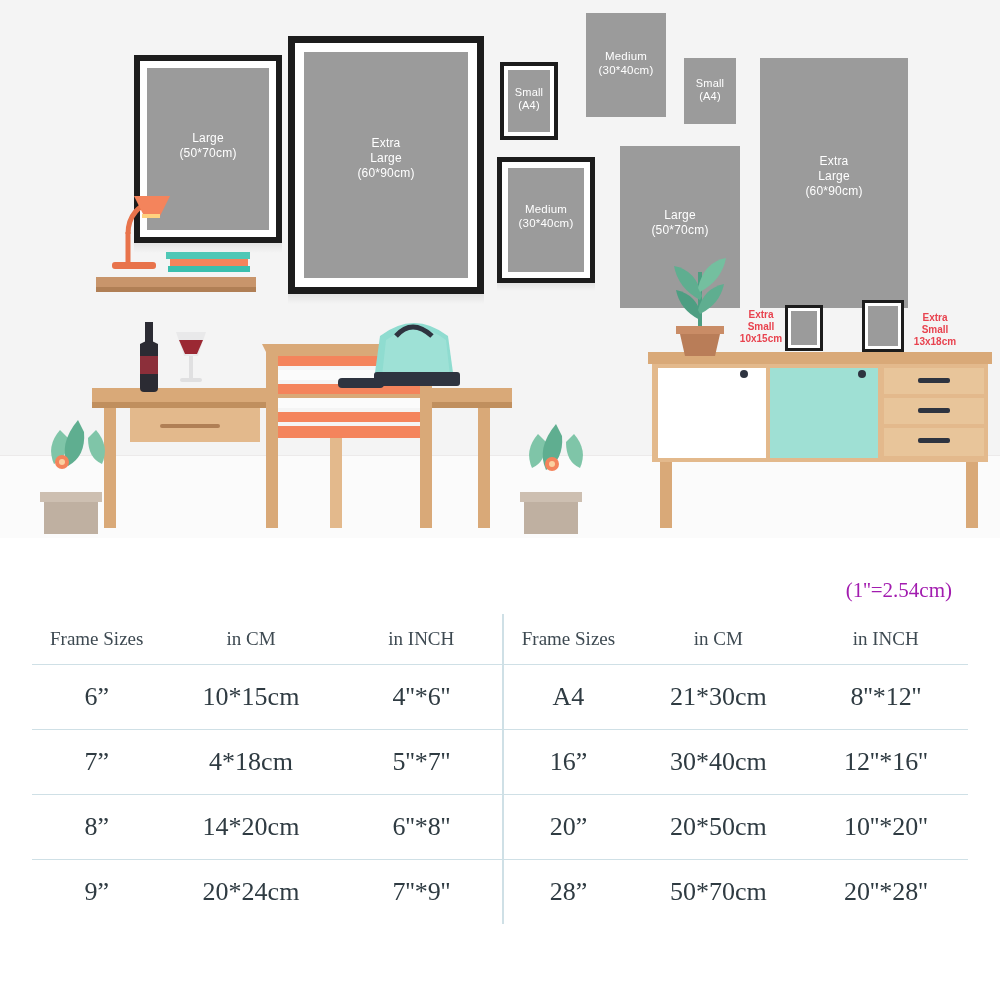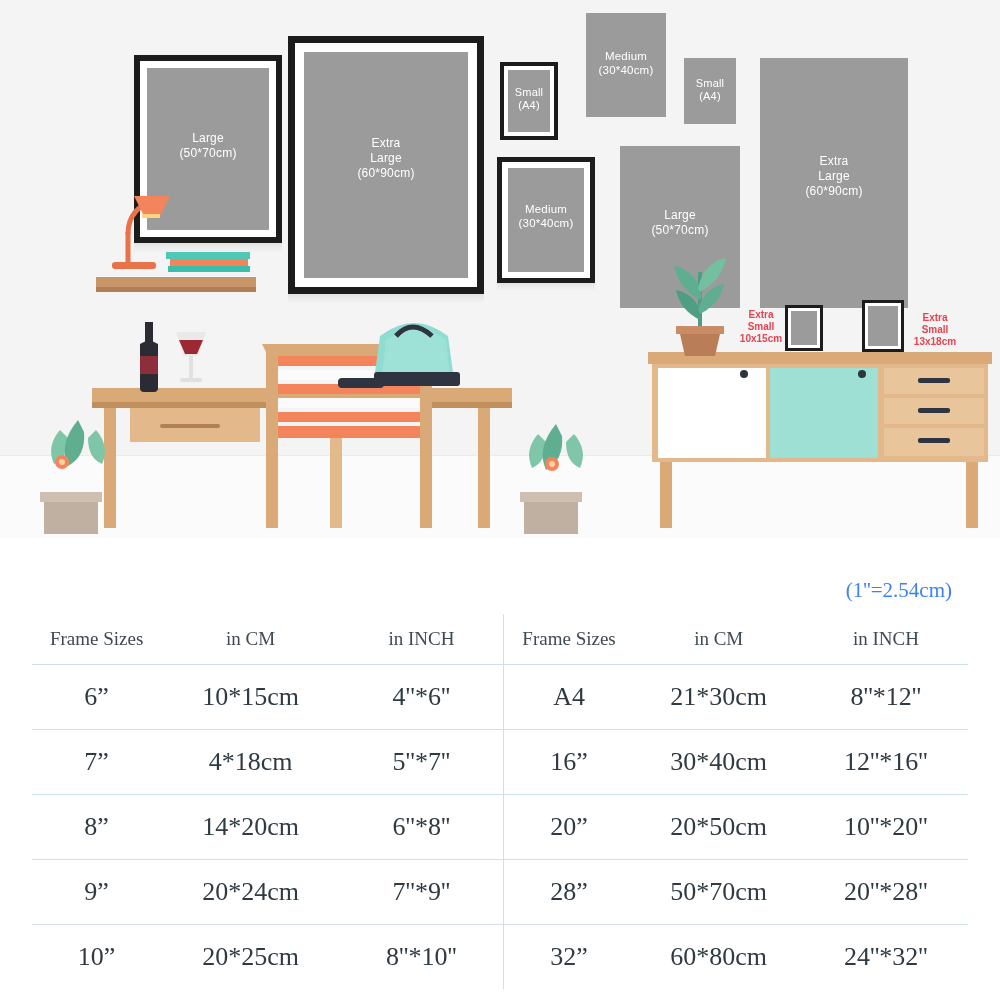--- a/index.html
+++ b/index.html
@@ -50,21 +50,21 @@
     line-height:12px;
     text-align:center;
   }
 
   
   .fb { position:absolute; }
 
   
   .conv-note {
     position:absolute; right:48px; top:578px;
-    font-size:21px; color:#3b82f6;
+    font-size:21px; color:#a21caf;
     font-family:"Liberation Serif", serif;
   }
   table.sizes {
     position:absolute; left:32px; top:614px;
     width:936px;
     border-collapse:collapse;
     font-family:"Liberation Serif", serif;
   }
   table.sizes th {
     font-size:19px; font-weight:normal; color:#3e4a52;
@@ -319,25 +319,16 @@
       </tr>
       <tr>
         <td>9”</td>
         <td>20*24cm</td>
         <td>7''*9''</td>
         <td class="sep"></td>
         <td>28”</td>
         <td>50*70cm</td>
         <td>20''*28''</td>
       </tr>
-      <tr>
-        <td>10”</td>
-        <td>20*25cm</td>
-        <td>8''*10''</td>
-        <td class="sep"></td>
-        <td>32”</td>
-        <td>60*80cm</td>
-        <td>24''*32''</td>
-      </tr>
     </tbody>
   </table>
 
 </div>
 
 </body></html>

